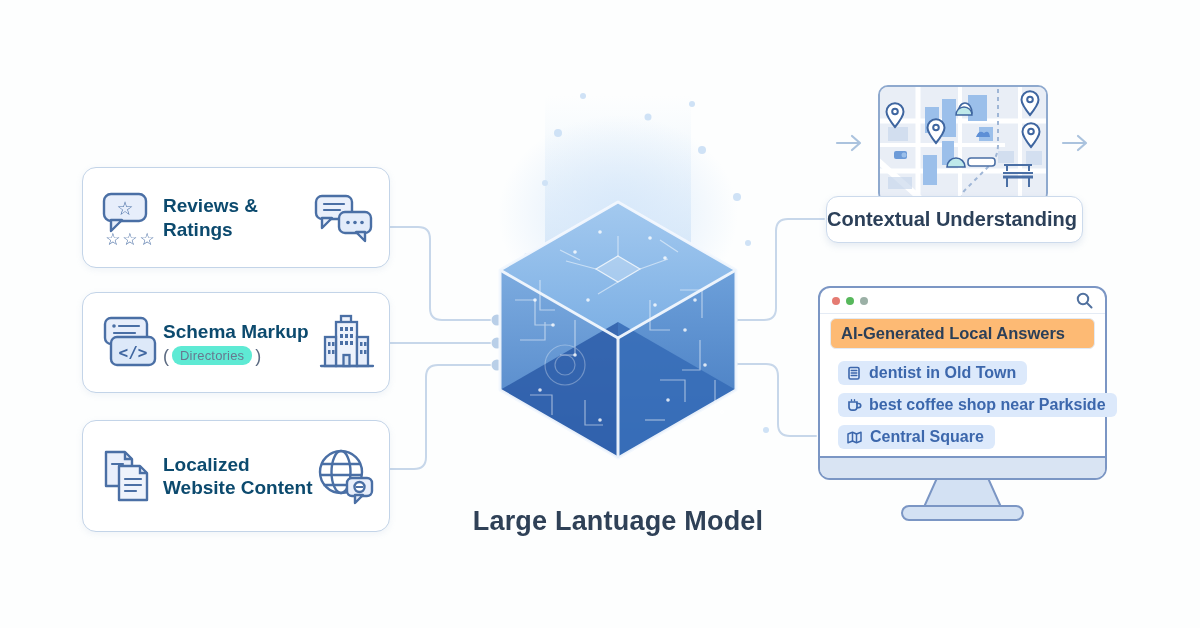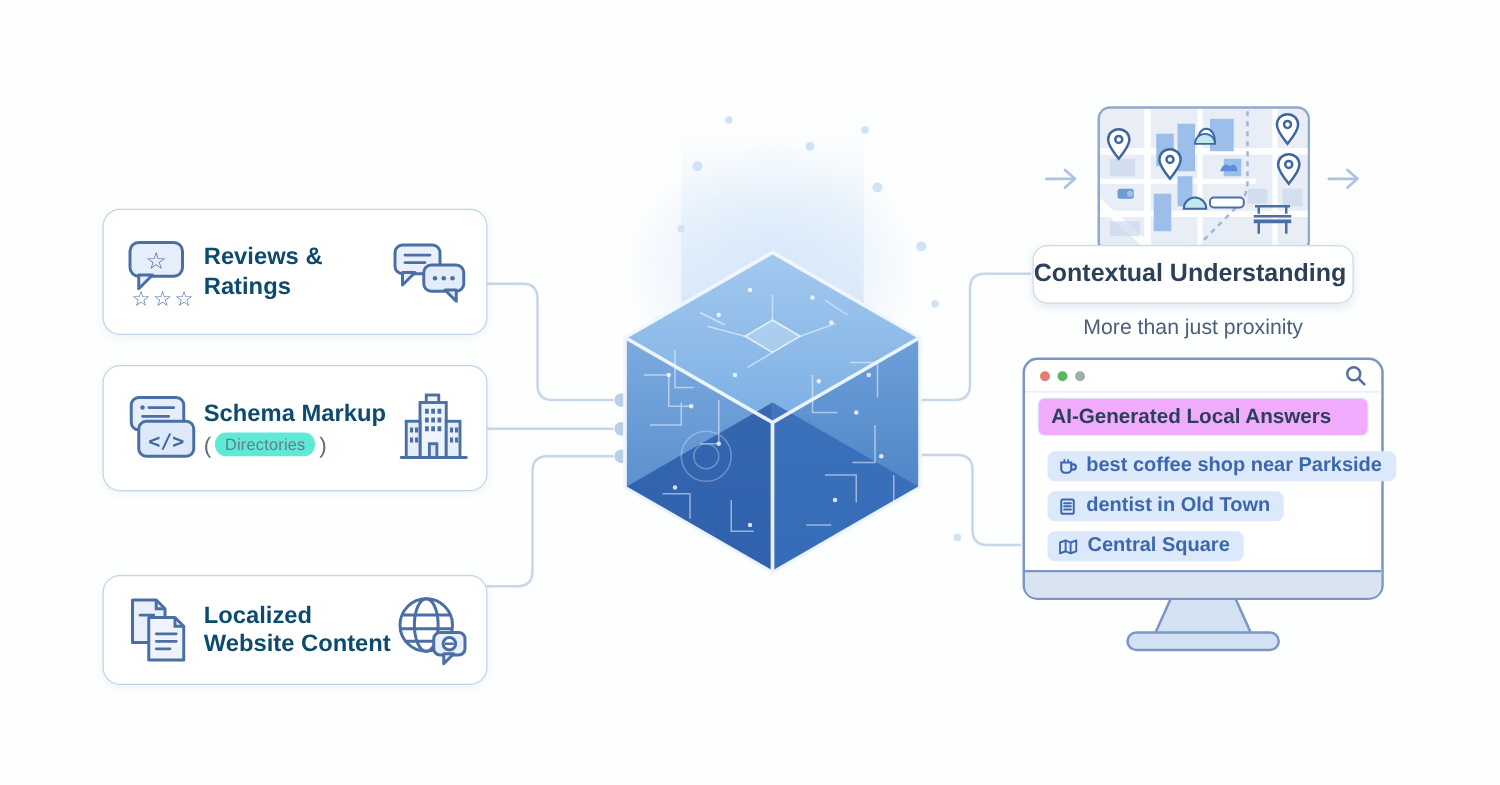--- a/index.html
+++ b/index.html
@@ -12,21 +12,21 @@
   .bg-art{position:absolute;left:0;top:0;z-index:0;}
 
   
   .card{
     position:absolute;left:82px;width:308px;background:#ffffff;
     border:1.5px solid #c3d4e8;border-radius:14px;
     box-shadow:0 2px 6px rgba(140,165,200,.12);z-index:2;
   }
   .card-1{top:167px;height:101px;}
   .card-2{top:292px;height:101px;}
-  .card-3{top:420px;height:88px;margin-top:40px;}
+  .card-3{top:420px;height:112px;}
   .card .left-icon{position:absolute;left:16px;top:50%;transform:translateY(-50%);}
   .card .right-icon{position:absolute;right:14px;top:50%;transform:translateY(-50%);}
   .card .title-wrap{
     position:absolute;left:80px;top:0;bottom:0;width:168px;
     display:flex;flex-direction:column;justify-content:center;
   }
   .card .title{font-size:19px;font-weight:700;line-height:1.22;color:#0c4a6e;}
   .card-1 .title,.card-3 .title{width:150px;}
   .subtitle-row{margin-top:3px;display:flex;align-items:center;gap:3px;color:#5c6b82;}
   .paren{font-size:18px;line-height:1;color:#5c6b82;}
@@ -64,21 +64,21 @@
     position:absolute;top:0;left:0;right:0;height:26px;
     border-bottom:1.5px solid #e4ebf5;display:flex;align-items:center;padding:0 12px;
   }
   .win-dot{width:8px;height:8px;border-radius:50%;margin-right:6px;}
   .dot-red{background:#e57b72;}
   .dot-green{background:#57b85c;}
   .dot-gray{background:#9bb0a6;}
   .bar-spacer{flex:1;}
   .content{position:absolute;top:30px;left:10px;right:10px;bottom:26px;}
   .answers-head{
-    background:#f0abfc;border:1px solid #e2eaf4;border-radius:6px;
+    background:#fdba74;border:1px solid #e2eaf4;border-radius:6px;
     padding:5px 10px;font-size:16.5px;font-weight:700;color:#2b3f58;
   }
   .chips{margin:12px 0 0 8px;display:flex;flex-direction:column;gap:8px;align-items:flex-start;}
   .chip{
     display:inline-flex;align-items:center;gap:7px;background:#dce9fb;border-radius:6px;
     padding:3px 11px 3px 8px;font-size:16px;font-weight:700;color:#3c67ac;white-space:nowrap;
   }
   .bezel{
     position:absolute;left:0;right:0;bottom:0;height:22px;background:#d9e4f3;
     border-top:2px solid #7b96c4;border-radius:0 0 9px 9px;
@@ -311,20 +311,21 @@
         <ellipse cx="26" cy="26" rx="9.5" ry="21" fill="none"></ellipse>
         <path d="M6.5 18 H45.5 M5 29 H47 M8.5 39 H43.5" fill="none"></path>
         <rect x="32" y="32" width="25" height="18" rx="5" fill="#e9effb"></rect>
         <polygon points="40,49 40,57 48,49" fill="#e9effb" stroke-linejoin="round"></polygon>
         <circle cx="44.5" cy="41" r="5" fill="#ffffff"></circle>
         <path d="M41 41 H48" stroke-width="2"></path>
       </svg>
     </span>
   </div>
 
+  <div class="cube-label">Large Lantuage Model</div>
 
   <div class="map-card">
     <svg width="170" height="118" viewBox="0 0 170 118">
       <rect x="0" y="0" width="170" height="118" fill="#e9eef6"></rect>
       <g stroke="#ffffff">
         <path d="M38 0 V118" stroke-width="5"></path>
         <path d="M80 0 V118" stroke-width="4"></path>
         <path d="M0 34 H170" stroke-width="5"></path>
         <path d="M0 58 H125" stroke-width="4"></path>
         <path d="M0 84 H170" stroke-width="5"></path>
@@ -382,52 +383,51 @@
             <path d="M0,22 C0,22 -8.5,11.5 -8.5,6.8 A8.5,8.5 0 1 1 8.5,6.8 C8.5,11.5 0,22 0,22 Z"></path>
             <circle cx="0" cy="6.5" r="2.8" fill="none"></circle>
           </g>
       </g>
     </svg>
   </div>
 
   <div class="context-card">
     <span>Contextual Understanding</span>
   </div>
-  <div class="context-subtitle">More than just proxinity</div>
 
   <div class="monitor">
     <div class="browser-bar">
       <span class="win-dot dot-red"></span>
       <span class="win-dot dot-green"></span>
       <span class="win-dot dot-gray"></span>
       <span class="bar-spacer"></span>
       <span>
         <svg width="17" height="17" viewBox="0 0 17 17" fill="none" stroke="#51719f" stroke-width="2" stroke-linecap="round">
           <circle cx="7" cy="7" r="5.2"></circle>
             <path d="M11 11 L15.5 15.5"></path>
         </svg>
       </span>
     </div>
     <div class="content">
       <div class="answers-head">AI-Generated Local Answers</div>
       <div class="chips">
         <span class="chip">
+          <svg width="16" height="16" viewBox="0 0 16 16" fill="none" stroke="#3c67ac" stroke-width="1.6" stroke-linecap="round">
+            <rect x="3" y="2.5" width="10" height="11.5" rx="1.5"></rect>
+            <path d="M5.3 5.5 H10.7 M5.3 8 H10.7 M5.3 10.5 H10.7"></path>
+          </svg>
+          <span>dentist in Old Town</span>
+        </span>
+        <span class="chip">
           <svg width="16" height="16" viewBox="0 0 16 16" fill="none" stroke="#3c67ac" stroke-width="1.7" stroke-linecap="round">
             <path d="M3 5 h8 v5.2 a3 3 0 0 1 -3 3 h-2 a3 3 0 0 1 -3 -3 Z"></path>
             <path d="M11 6.5 h1.6 a2.1 2.1 0 0 1 0 4.2 H11"></path>
             <path d="M5.5 2.8 v1 M8.5 2.8 v1" stroke-width="1.4"></path>
           </svg>
           <span>best coffee shop near Parkside</span>
-        </span>
-        <span class="chip">
-          <svg width="16" height="16" viewBox="0 0 16 16" fill="none" stroke="#3c67ac" stroke-width="1.6" stroke-linecap="round">
-            <rect x="3" y="2.5" width="10" height="11.5" rx="1.5"></rect>
-            <path d="M5.3 5.5 H10.7 M5.3 8 H10.7 M5.3 10.5 H10.7"></path>
-          </svg>
-          <span>dentist in Old Town</span>
         </span>
         <span class="chip">
           <svg width="17" height="15" viewBox="0 0 17 15" fill="none" stroke="#3c67ac" stroke-width="1.5" stroke-linejoin="round">
             <path d="M2 4 L6.5 2.3 L10.5 4 L15 2.3 V11 L10.5 12.7 L6.5 11 L2 12.7 Z"></path>
             <path d="M6.5 2.3 V11 M10.5 4 V12.7"></path>
           </svg>
           <span>Central Square</span>
         </span>
       </div>
     </div>

